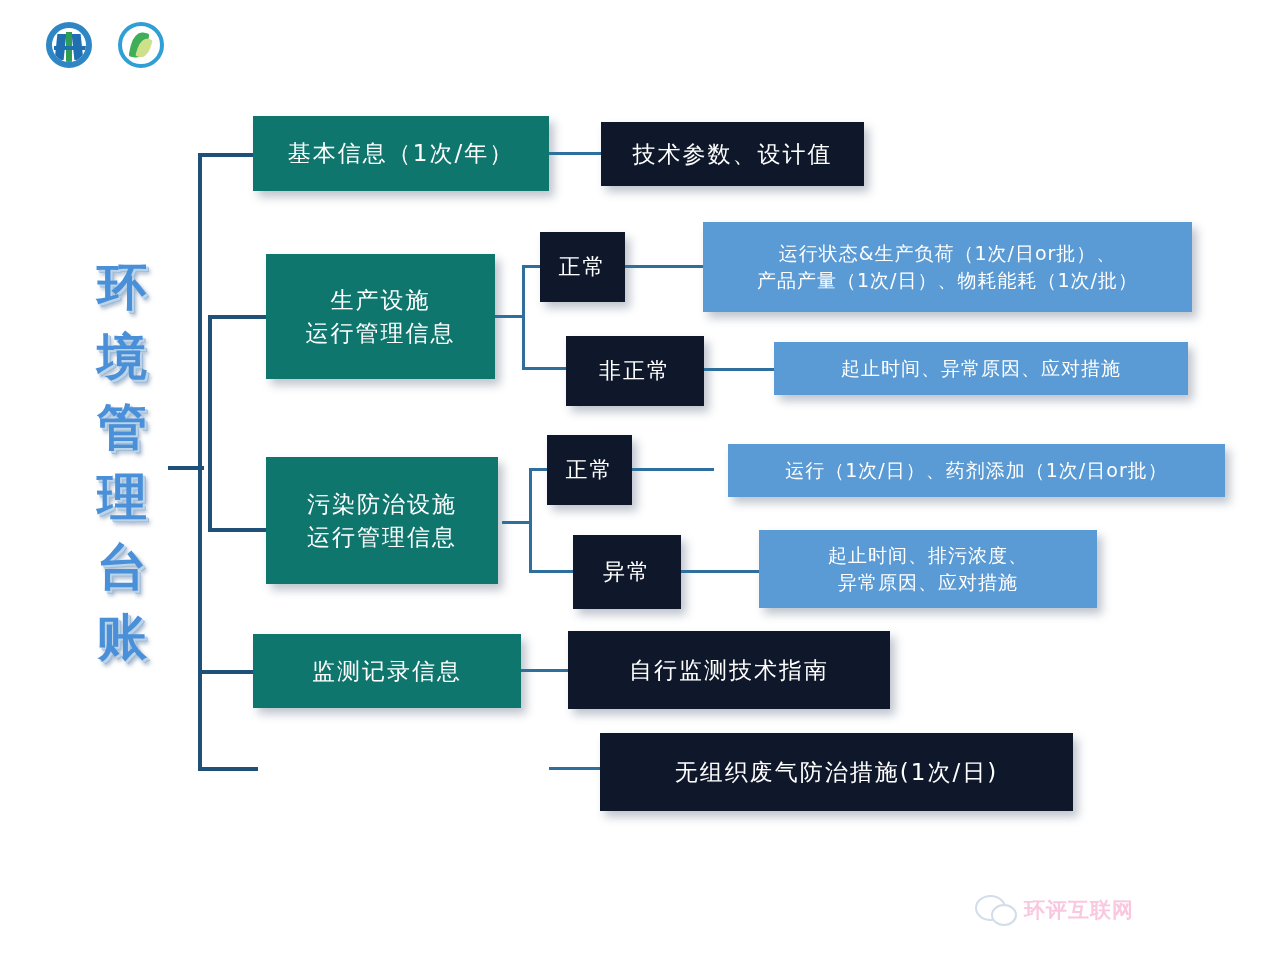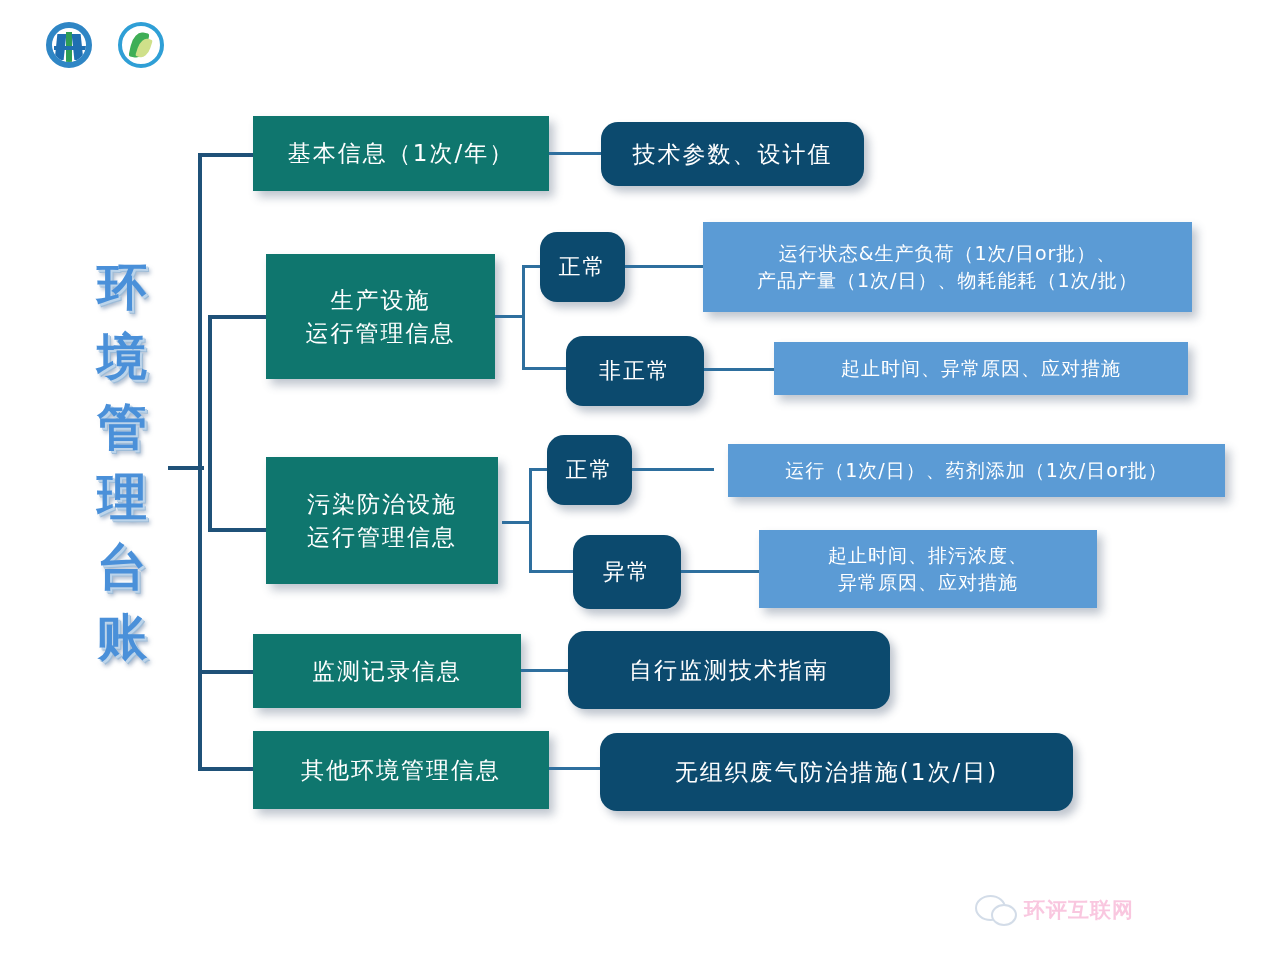--- a/index.html
+++ b/index.html
@@ -59,21 +59,21 @@
     position:absolute;box-sizing:border-box;
     display:flex;align-items:center;justify-content:center;
     text-align:center;color:#ffffff;
     font-family:"DejaVu Sans","Liberation Sans",sans-serif;
     box-shadow:5px 6px 9px rgba(60,80,105,.33);
     letter-spacing:2px;
     line-height:1.42;
     padding:2px 6px;
   }
   .navy{background:#0f766e;font-size:23px;}
-  .mid {background:#0c4a6e;font-size:23px;border-radius:17px;}
+  .mid {background:#0f172a;font-size:23px;}
   .lite{background:#5b9bd5;font-size:19px;letter-spacing:1px;}
   .small{font-size:22px;}
 
   
   #watermark{
     position:absolute;left:975px;top:888px;width:260px;height:44px;
     display:flex;align-items:center;gap:9px;opacity:.30;
   }
   #watermark .wc{position:relative;width:40px;height:30px;}
   #watermark .wc .b1{position:absolute;left:0;top:0;width:27px;height:22px;
@@ -171,21 +171,20 @@
   <div class="lnl" style="left:681px;top:570px;width:80px;height:3px;"></div>
   <div class="box lite" style="left:759px;top:530px;width:338px;height:78px;flex-direction:column;">
     <div>起止时间、排污浓度、</div>
     <div>异常原因、应对措施</div>
   </div>
 
   <div class="box navy" style="left:253px;top:634px;width:268px;height:74px;">监测记录信息</div>
   <div class="lnl" style="left:521px;top:669px;width:50px;height:3px;"></div>
   <div class="box mid" style="left:568px;top:631px;width:322px;height:78px;">自行监测技术指南</div>
 
-  <div class="box navy" style="left:253px;top:731px;width:296px;height:78px;">其他环境管理信息</div>
   <div class="lnl" style="left:549px;top:767px;width:52px;height:3px;"></div>
   <div class="box mid" style="left:600px;top:733px;width:473px;height:78px;">无组织废气防治措施(1次/日)</div>
 
   <div id="watermark">
     <span class="wc">
       <span class="b1"></span>
         <span class="b2"></span>
     </span>
     <span class="wtext">环评互联网</span>
   </div>

